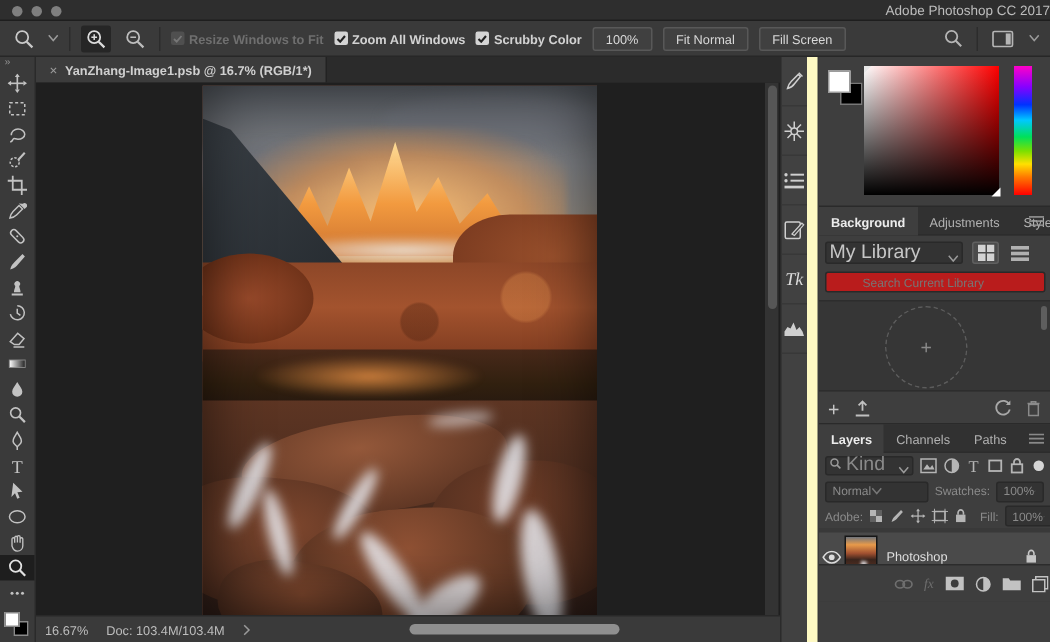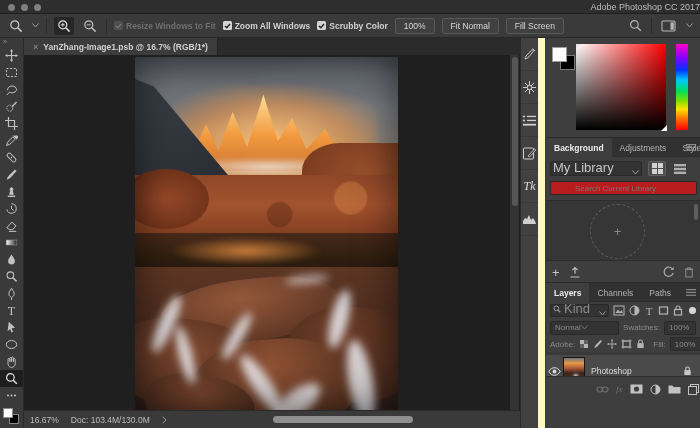--- a/index.html
+++ b/index.html
@@ -384,21 +384,21 @@
         <div class="st st7"></div>
         <div class="st st8"></div>
         <div class="vignette"></div>
       </div>
       <div class="vscroll">
           <div class="vthumb"></div>
         </div>
     </div>
     <div class="statusbar">
       <span>16.67%</span>
-      <span>Doc: 103.4M/130.0M</span>
+      <span>Doc: 103.4M/103.4M</span>
       <span class="status-chevron">
           <svg width="5" height="8" viewBox="0 0 5 8">
             <path d="M0.8 0.8 4 4 0.8 7.2" fill="none" stroke="#9a9a9a"></path>
           </svg>
         </span>
       <span class="hthumb"></span>
     </div>
   </div>
 
   <div class="strip">

